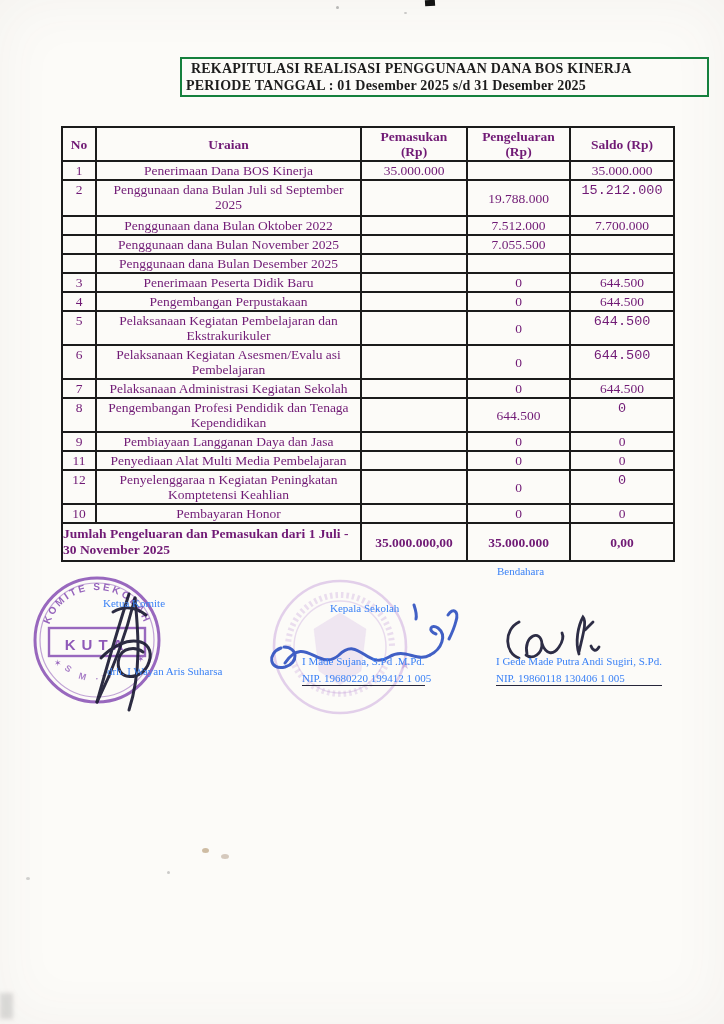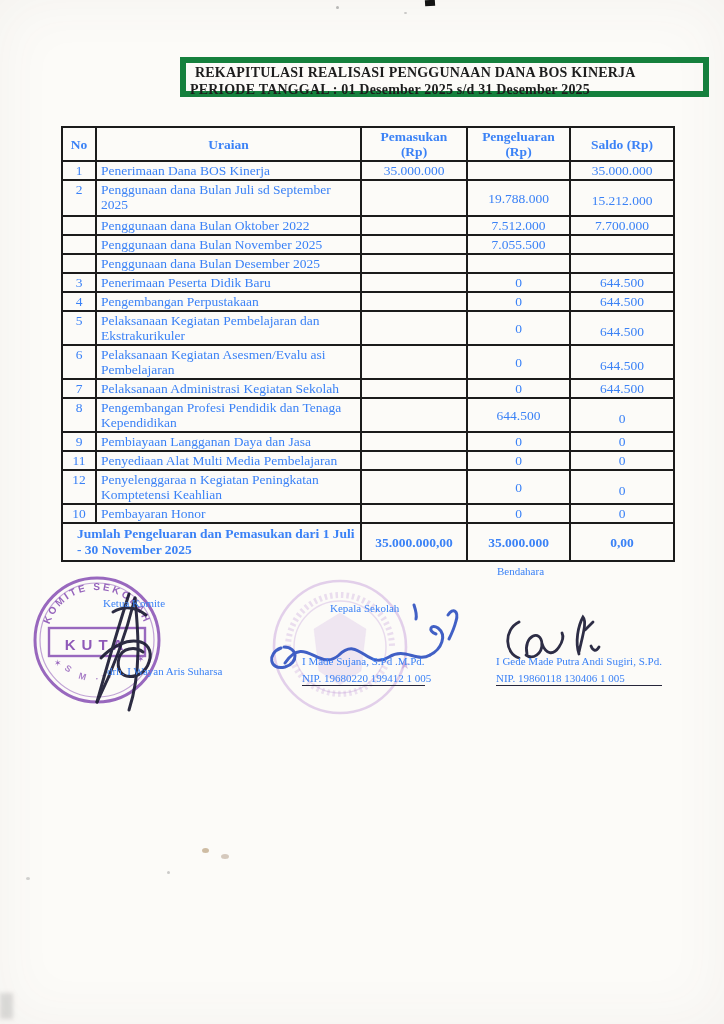--- a/index.html
+++ b/index.html
@@ -9,56 +9,56 @@
     margin:0 auto;
     background:#fcfbf8;
     overflow:hidden;
     font-family:"Liberation Serif", serif;
     color:#1d1d1d;
     box-shadow:inset 0 0 60px rgba(90,85,70,0.05);
   }
   
   .title-box{
     position:absolute;left:180px;top:57px;width:529px;height:40px;
-    border:6px solid #15803d;
+    border:2px solid #15803d;
     padding:1px 0 4px 4px;
     box-sizing:border-box;
   }
   .title-line{
     display:block;
     font-weight:bold;
     font-size:14px;
     line-height:17px;
     letter-spacing:0.2px;
     white-space:nowrap;
   }
   .title-line.l1{margin-left:5px;}
   
   table.main{
     position:absolute;left:61px;top:126px;
     border-collapse:collapse;
     font-size:13.5px;line-height:15px;
-    color:#3b82f6;
+    color:#701a75;
   }
   table.main th, table.main td{
     border:2px solid #1b1b1b;
     padding:1px 4px;
     background:transparent;
   }
   table.main th{
     font-weight:bold;text-align:center;height:22px;vertical-align:middle;
   }
   td.c-no{text-align:center;vertical-align:top;padding-top:2px;}
-  td.c-uraian{text-align:left;vertical-align:top;padding-top:2px;}
+  td.c-uraian{text-align:center;vertical-align:top;padding-top:2px;}
   td.c-num{text-align:center;vertical-align:middle;}
   tr.row-tall{height:36px;}
   tr.row-std{height:18px;}
-  tr.two-line td.c-saldo{vertical-align:top;padding-top:12px;}
+  tr.two-line td.c-saldo{vertical-align:top;padding-top:2px;font-family:Liberation Mono, monospace;}
   tfoot td{font-weight:bold;}
-  tfoot td.f-label{vertical-align:middle;font-size:13.5px;line-height:16px;padding-left:14px;}
+  tfoot td.f-label{vertical-align:middle;font-size:13.5px;line-height:16px;padding-left:0;}
   tfoot tr{height:38px;}
   
   .sig-text{position:absolute;font-size:11px;line-height:15px;color:#3b82f6;white-space:nowrap;}
   .underlined{border-bottom:1.5px solid #26263a;padding-bottom:16px;}
   svg.layer{position:absolute;}
   
   .top-mark{position:absolute;left:425px;top:0px;width:10px;height:6px;background:#141414;transform:rotate(-4deg);}
   .speck{position:absolute;border-radius:50%;}
   .corner-smudge{position:absolute;left:0;top:993px;width:13px;height:26px;background:rgba(110,110,110,0.22);filter:blur(2px);}
 </style>

